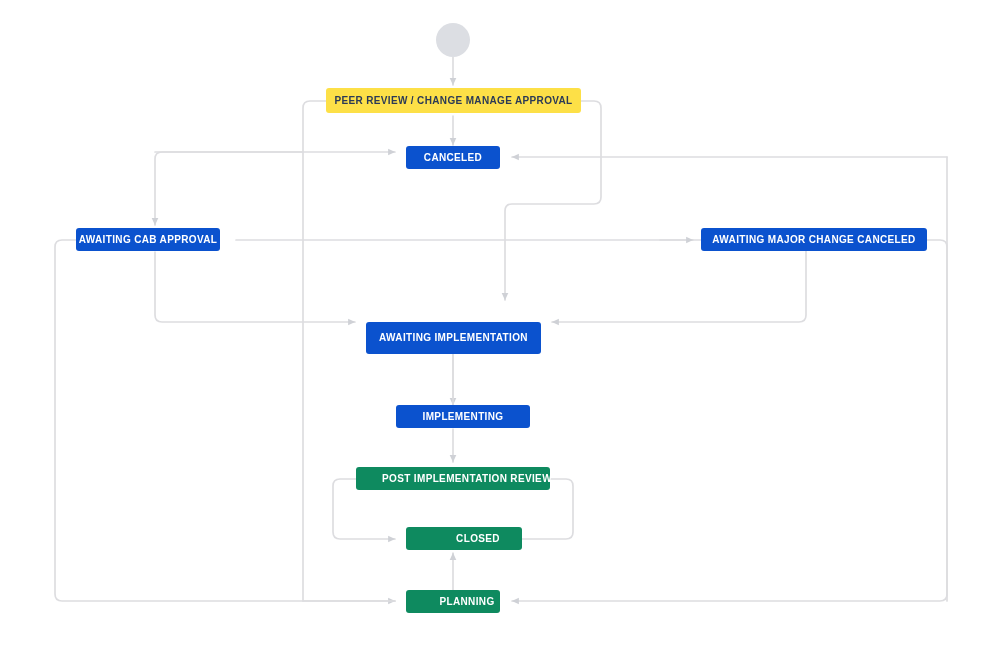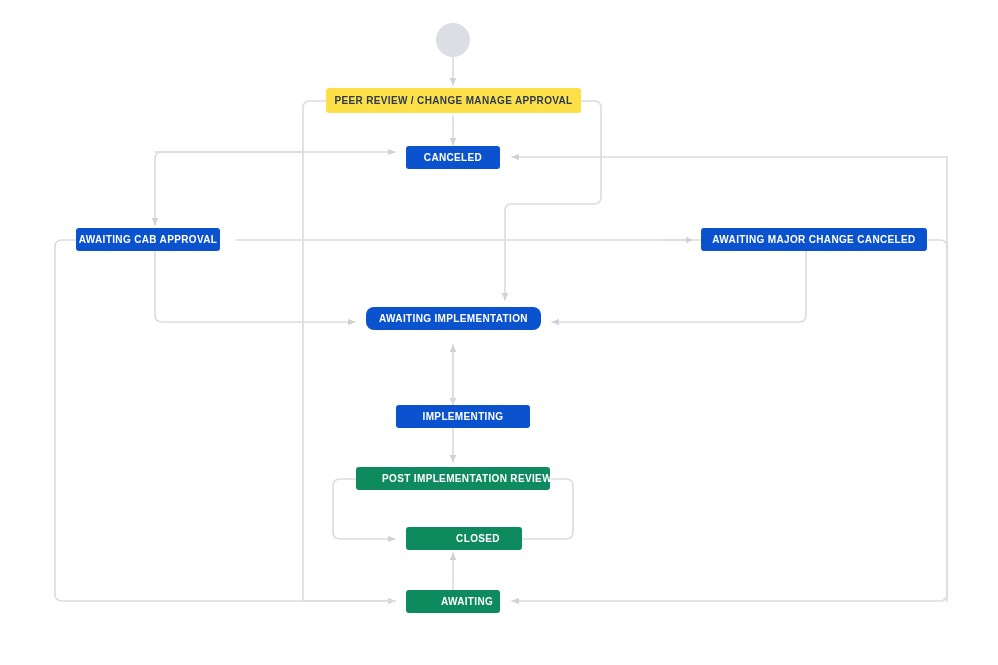--- a/index.html
+++ b/index.html
@@ -120,23 +120,23 @@
   <div class="start-dot" style="left:436px; top:23px;"></div>
 
   <div class="node gray" style="left:326px; top:88px; width:255px; height:25px;">PEER REVIEW / CHANGE MANAGE APPROVAL</div>
 
   <div class="node blue" style="left:406px; top:146px; width:94px; height:23px;">CANCELED</div>
 
   <div class="node blue" style="left:76px; top:228px; width:144px; height:23px;">AWAITING CAB APPROVAL</div>
 
   <div class="node blue" style="left:701px; top:228px; width:226px; height:23px;">AWAITING MAJOR CHANGE CANCELED</div>
 
-  <div class="node blue" style="left:366px; top:307px; width:175px; height:23px;border-radius:8px;">AWAITING IMPLEMENTATION</div>
+  <div class="node blue" style="left:366px; top:322px; width:175px; height:32px;">AWAITING IMPLEMENTATION</div>
 
   <div class="node blue" style="left:396px; top:405px; width:134px; height:23px;">IMPLEMENTING</div>
 
   <div class="node green" style="left:356px; top:467px; width:194px; height:23px;">POST IMPLEMENTATION REVIEW</div>
 
   <div class="node green" style="left:406px; top:527px; width:116px; height:23px;">CLOSED</div>
 
-  <div class="node green" style="left:406px; top:590px; width:94px; height:23px;">AWAITING</div>
+  <div class="node green" style="left:406px; top:590px; width:94px; height:23px;">PLANNING</div>
 
 </div>
 
 </body></html>

